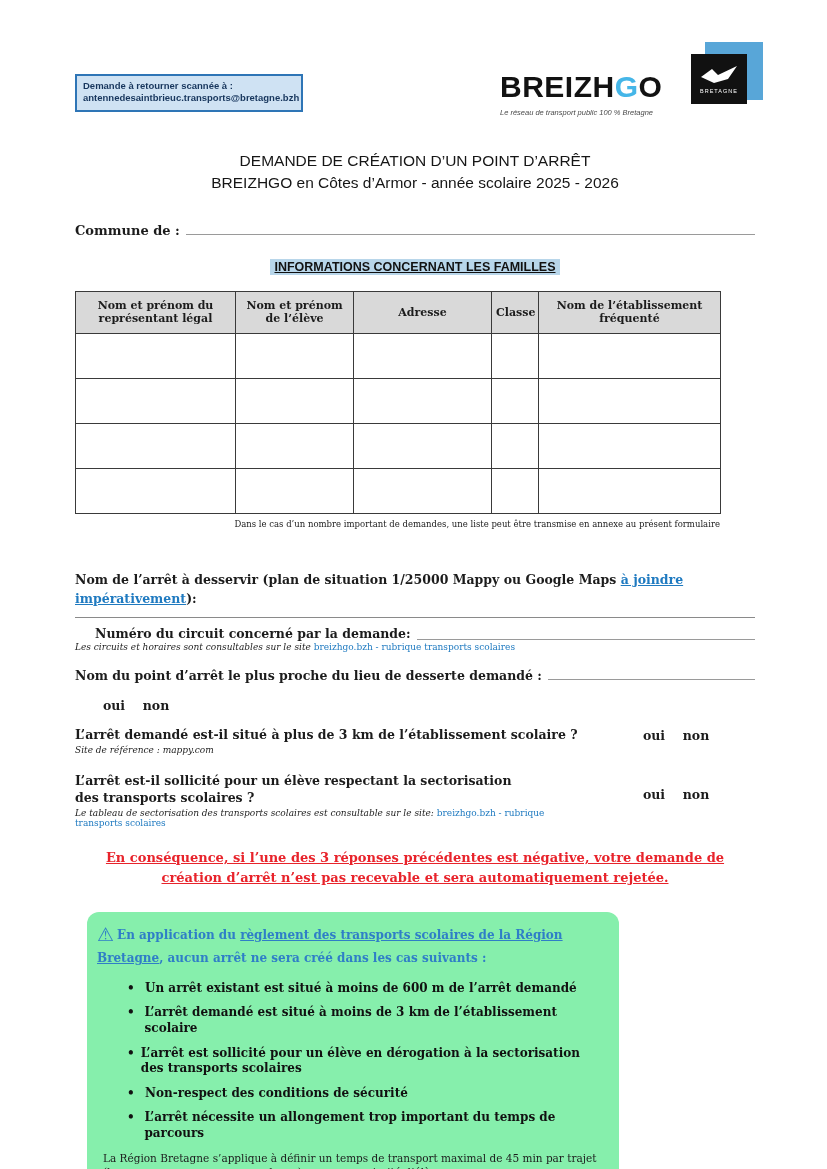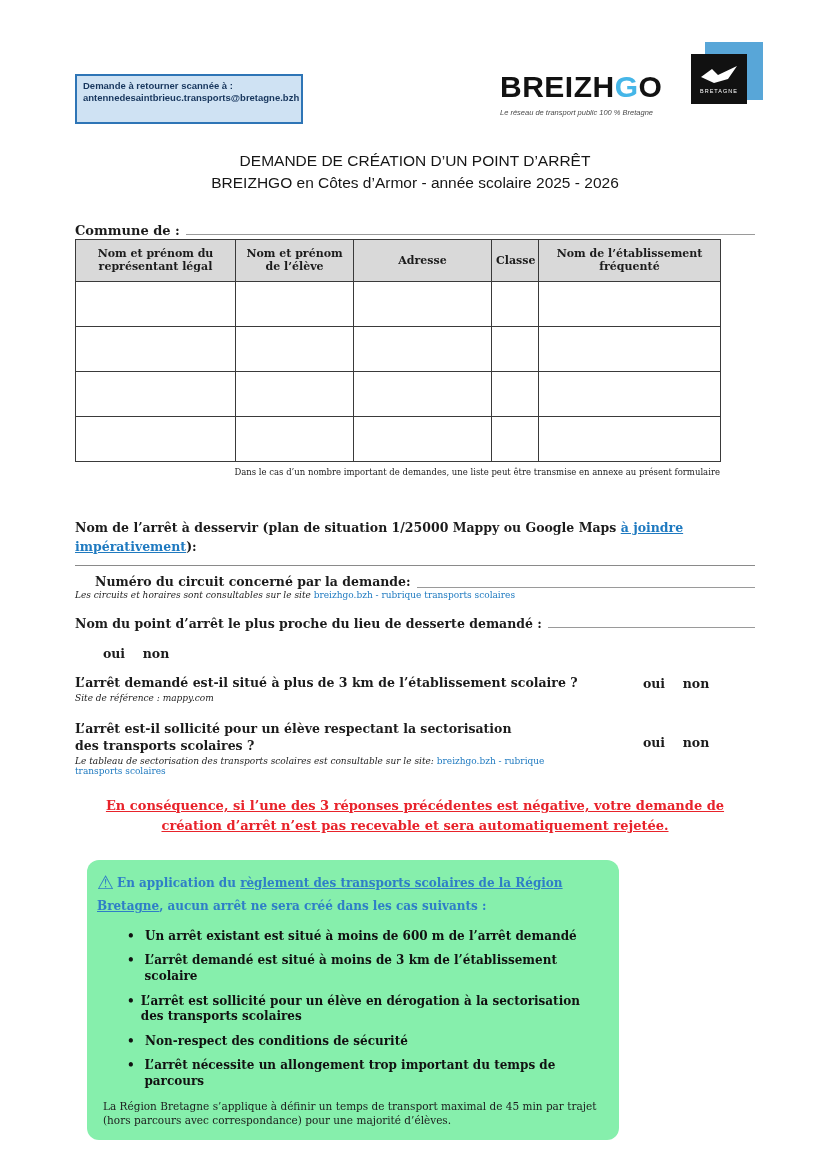--- a/index.html
+++ b/index.html
@@ -12,21 +12,21 @@
   }
   .page { position:relative; width:827px; height:1169px; padding:56px 72px 0 75px; }
 
   
   .top-row { display:flex; justify-content:space-between; align-items:flex-start; }
   .return-box {
     margin-top:18px;
     width:228px;
     border:2px solid #2e75b6;
     background:#cfe2f3;
-    padding:4px 6px 17px 6px;
+    padding:4px 6px 5px 6px;
     font-family:"Liberation Sans", sans-serif;
     font-size:9.5px; font-weight:bold; color:#17365d;
     line-height:1.3;
   }
   .return-box .email { text-decoration:none; }
 
   .logo-block { width:255px; position:relative; height:78px; }
   .brand {
     font-family:"Liberation Sans", sans-serif;
     font-weight:800; font-size:30px; letter-spacing:0.5px; color:#121212;
@@ -64,21 +64,21 @@
   
   .section-heading { text-align:center; margin-top:18px; }
   .section-heading span {
     font-family:"Liberation Sans", sans-serif;
     font-weight:bold; font-size:12.5px; color:#111;
     background:#b8d6ea; padding:1px 4px; text-decoration:underline;
   }
 
   
   table.families {
-    border-collapse:collapse; margin-top:1px; width:645px;
+    border-collapse:collapse; margin-top:16px; width:645px;
     table-layout:fixed;
   }
   table.families th, table.families td { border:1.6px solid #3a3a3a; }
   table.families th {
     background:#d9d9d9; font-size:11px; font-weight:bold;
     text-align:center; vertical-align:middle; height:42px; padding:2px 4px;
     line-height:1.25;
   }
   table.families td { height:45px; background:#fff; }
   .table-note {
@@ -164,20 +164,23 @@
   <div class="doc-title">
     <div>DEMANDE DE CRÉATION D’UN POINT D’ARRÊT</div>
     <div>BREIZHGO en Côtes d’Armor - année scolaire 2025 - 2026</div>
   </div>
 
   <div class="commune-row">
     <span class="label">Commune de :</span>
     <span class="write-line-inline"></span>
   </div>
 
+  <div class="section-heading">
+    <span>INFORMATIONS CONCERNANT LES FAMILLES</span>
+  </div>
 
   <table class="families">
     <colgroup>
       <col style="width:160px">
         <col style="width:118px">
         <col style="width:138px">
         <col style="width:47px">
         <col style="width:182px">
     </colgroup>
     <thead>

